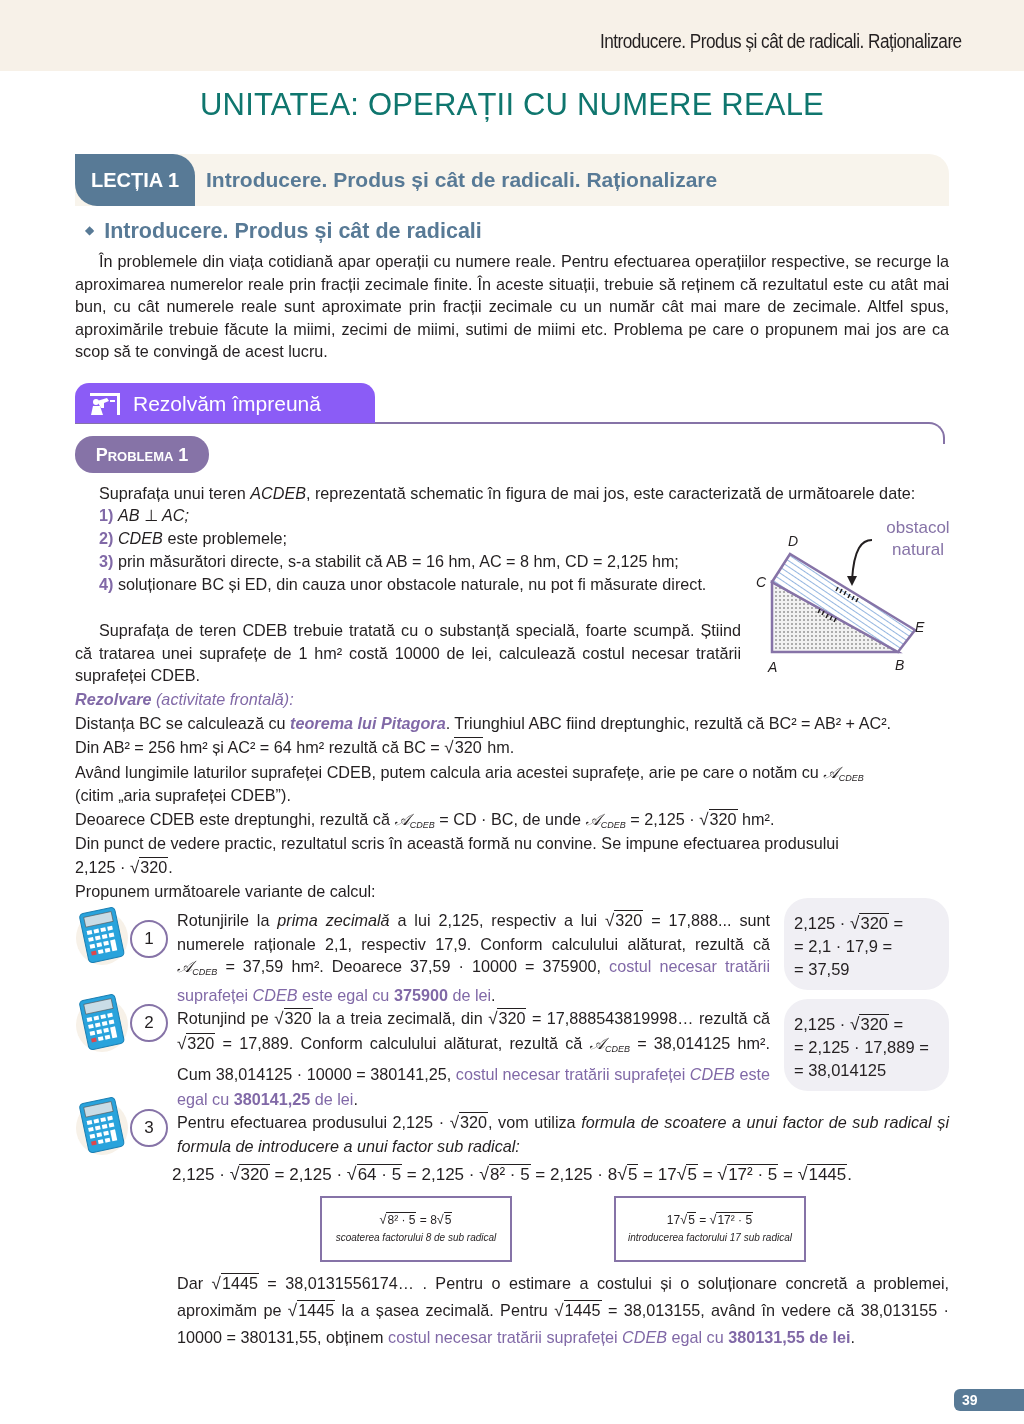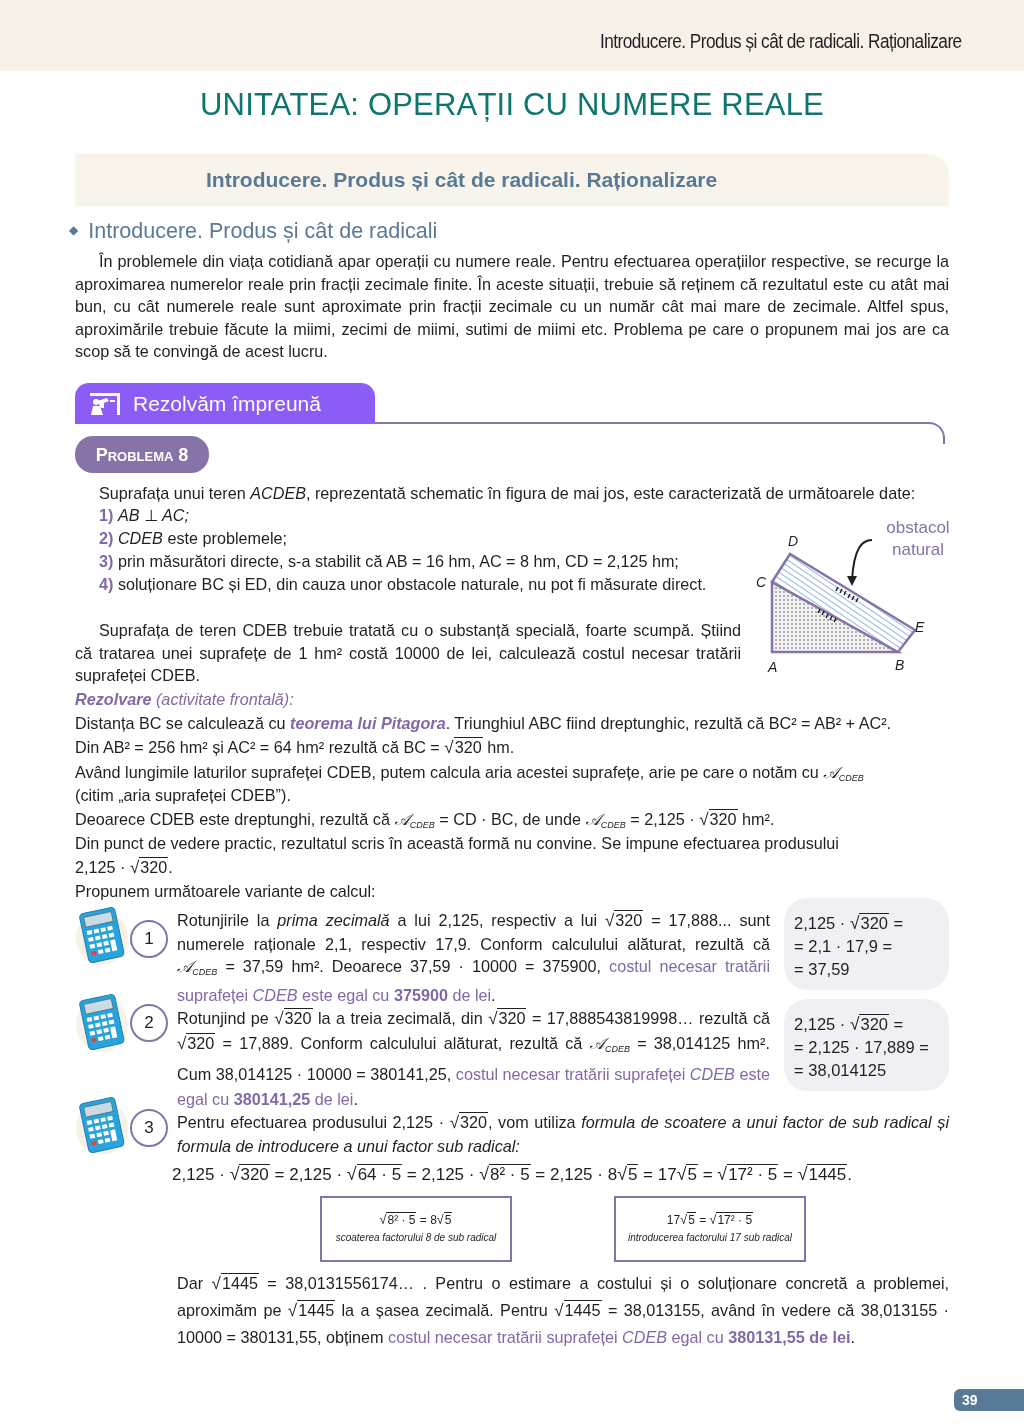--- a/index.html
+++ b/index.html
@@ -4,21 +4,21 @@
 <style>
   * { box-sizing: border-box; margin: 0; padding: 0; }
   html, body { width: 1024px; height: 1424px; background: #fff; overflow: hidden; }
   body { font-family: "Liberation Sans", "DejaVu Sans", sans-serif; color: #231f20; position: relative; font-size: 16.2px; line-height: 22.5px; }
   .topband { position: absolute; left: 0; top: 0; width: 1024px; height: 71px; background: #f7f1e8; }
   .running-head { position: absolute; right: 62px; top: 30px; font-size: 20px; letter-spacing: -0.6px; color: #231f20; transform: scaleX(0.86); transform-origin: right center; white-space: nowrap; }
   .unit-title { position: absolute; left: 0; width: 1024px; top: 94px; text-align: center; font-size: 31px; font-weight: normal; color: #0f766e; letter-spacing: 0.2px; }
   .lesson-bar { position: absolute; left: 75px; top: 154px; width: 874px; height: 52px; background: #f8f4ec; border-radius: 0 20px 0 0; }
   .lesson-tag { position: absolute; left: 0; top: 0; width: 120px; height: 52px; background: #587a96; border-radius: 0 22px 0 22px; color: #fff; font-weight: bold; font-size: 20px; line-height: 52px; text-align: center; }
   .lesson-title { position: absolute; left: 131px; top: 0; line-height: 52px; font-weight: bold; font-size: 21px; color: #587a96; white-space: nowrap; }
-  .sec-title { position: absolute; left: 69px; top: 219px; font-size: 21.5px; font-weight: normal; color: #587a96; white-space: nowrap; }
+  .sec-title { position: absolute; left: 85px; top: 219px; font-size: 21.5px; font-weight: bold; color: #587a96; white-space: nowrap; }
   .sec-title .bullet { font-size: 12px; vertical-align: 4px; margin-right: 10px; }
   .para { position: absolute; left: 75px; width: 874px; text-align: justify; }
   .indent { text-indent: 24px; }
   .it { font-style: italic; }
   .b { font-weight: bold; }
   .purple { color: #8169a7; }
   .purple-b { color: #8169a7; font-weight: bold; }
   .rez-tab { position: absolute; left: 75px; top: 383px; width: 300px; height: 40px; background: #8b5cf6; border-radius: 14px 14px 0 0; color: #fff; font-size: 21px; line-height: 42px; padding-left: 58px; white-space: nowrap; }
   .rez-icon { position: absolute; left: 14px; top: 9px; width: 32px; height: 24px; }
   .rez-line { position: absolute; left: 75px; top: 422px; width: 870px; height: 22px; border-top: 2px solid #8673a7; border-right: 2px solid #8673a7; border-radius: 0 16px 0 0; }
@@ -40,20 +40,21 @@
 </style>
 </head>
 <body>
 
 <div class="topband"></div>
 <div class="running-head">Introducere. Produs și cât de radicali. Raționalizare</div>
 
 <div class="unit-title">UNITATEA: OPERAȚII CU NUMERE REALE</div>
 
 <div class="lesson-bar">
+  <div class="lesson-tag">LECȚIA 1</div>
   <div class="lesson-title">Introducere. Produs și cât de radicali. Raționalizare</div>
 </div>
 
 <div class="sec-title">
   <span class="bullet">◆</span><span>Introducere. Produs și cât de radicali</span>
 </div>
 
 <div class="para indent" style="top:250px;">În problemele din viața cotidiană apar operații cu numere reale. Pentru efectuarea operațiilor respective, se recurge la aproximarea numerelor reale prin fracții zecimale finite. În aceste situații, trebuie să reținem că rezultatul este cu atât mai bun, cu cât numerele reale sunt aproximate prin fracții zecimale cu un număr cât mai mare de zecimale. Altfel spus, aproximările trebuie făcute la miimi, zecimi de miimi, sutimi de miimi etc. Problema pe care o propunem mai jos are ca scop să te convingă de acest lucru.</div>
 
 <div class="rez-line"></div>
@@ -61,21 +62,21 @@
   <svg class="rez-icon" viewBox="0 0 32 24">
     <rect x="1" y="1" width="30" height="3" fill="#fff"></rect>
     <rect x="28" y="1" width="3" height="22" fill="#fff"></rect>
     <path d="M8 9 l10 -3 l2 3 l-5 2 l0 5 l-3 0 z" fill="#fff"></path>
     <circle cx="7" cy="10" r="3" fill="#fff"></circle>
     <path d="M2 23 l2 -9 l7 0 l3 9 z" fill="#fff"></path>
     <rect x="21" y="8" width="5" height="2" fill="#fff"></rect>
   </svg>
   <span>Rezolvăm împreună</span>
 </div>
-<div class="prob-tab">Problema 8</div>
+<div class="prob-tab">Problema 1</div>
 
 <div class="para indent" style="top:482px;">
   <span>Suprafața unui teren </span><span class="it">ACDEB</span><span>, reprezentată schematic în figura de mai jos, este caracterizată de următoarele date:</span>
 </div>
 <div class="para" style="top:504px; padding-left:24px; width:660px;">
   <span class="purple b">1)</span> <span class="it">AB ⊥ AC;</span>
 </div>
 <div class="para" style="top:527px; padding-left:24px; width:660px;">
   <span class="purple b">2)</span> <span class="it">CDEB</span><span> este problemele;</span>
 </div>

